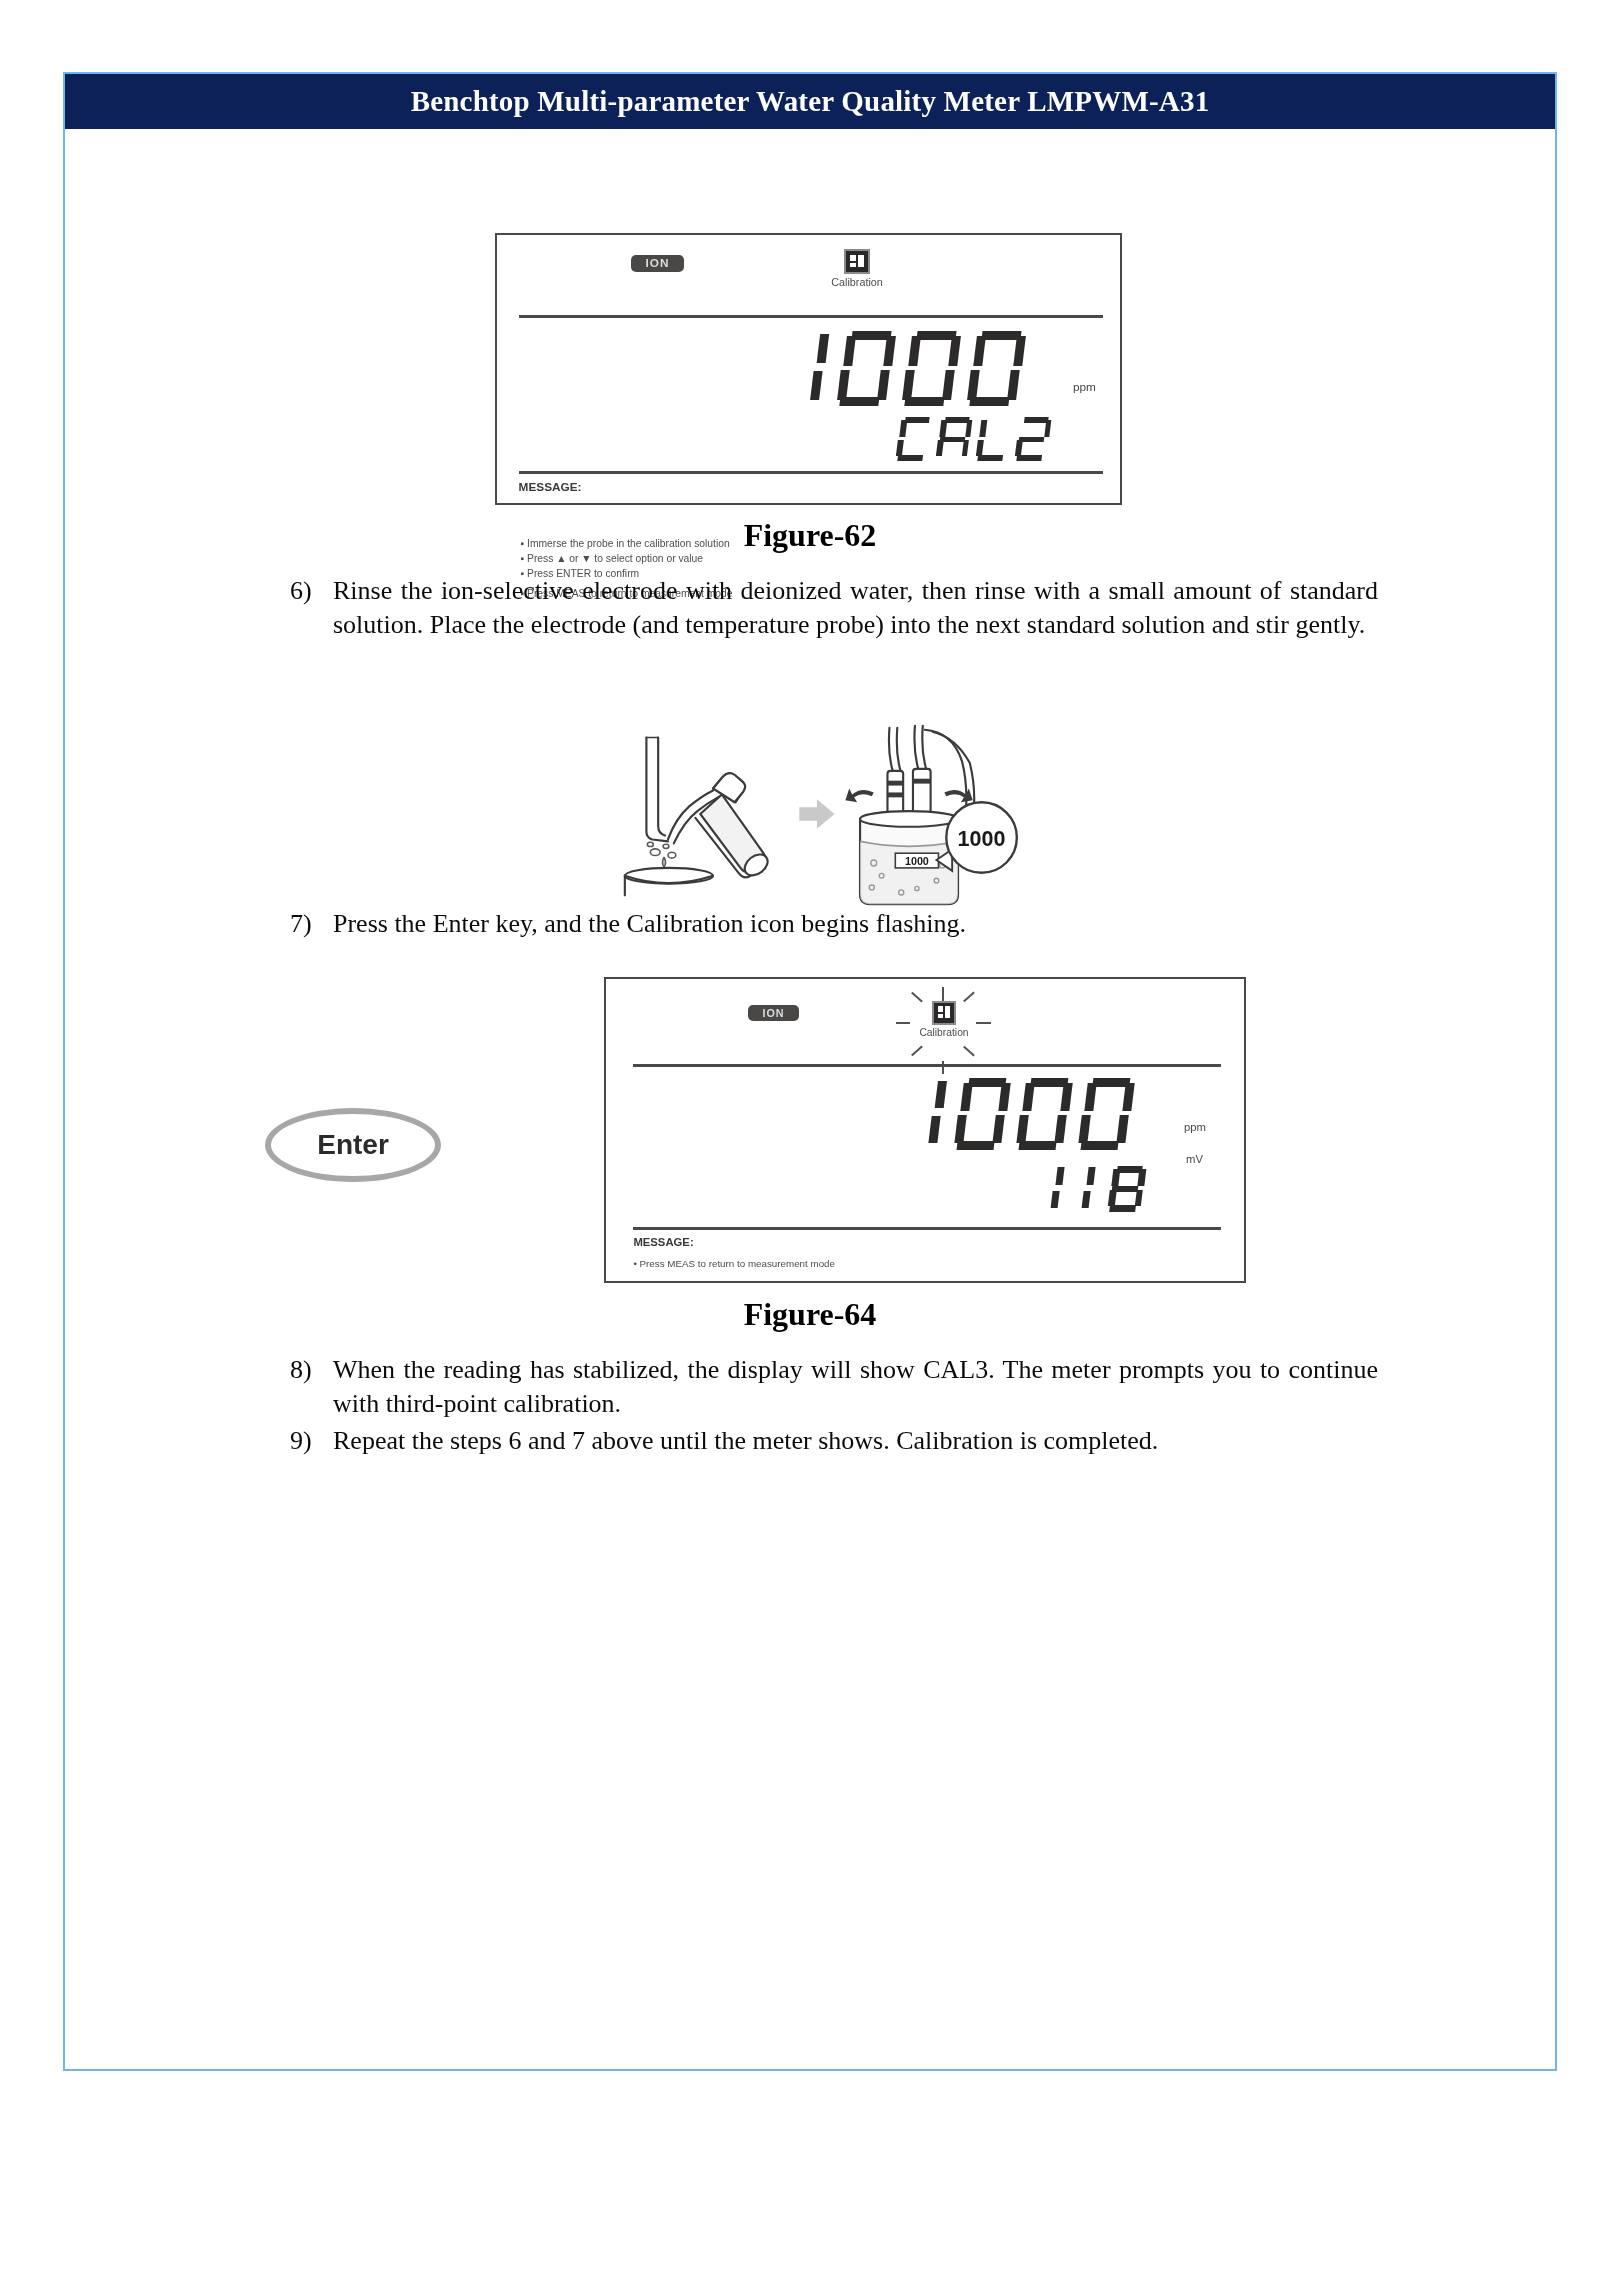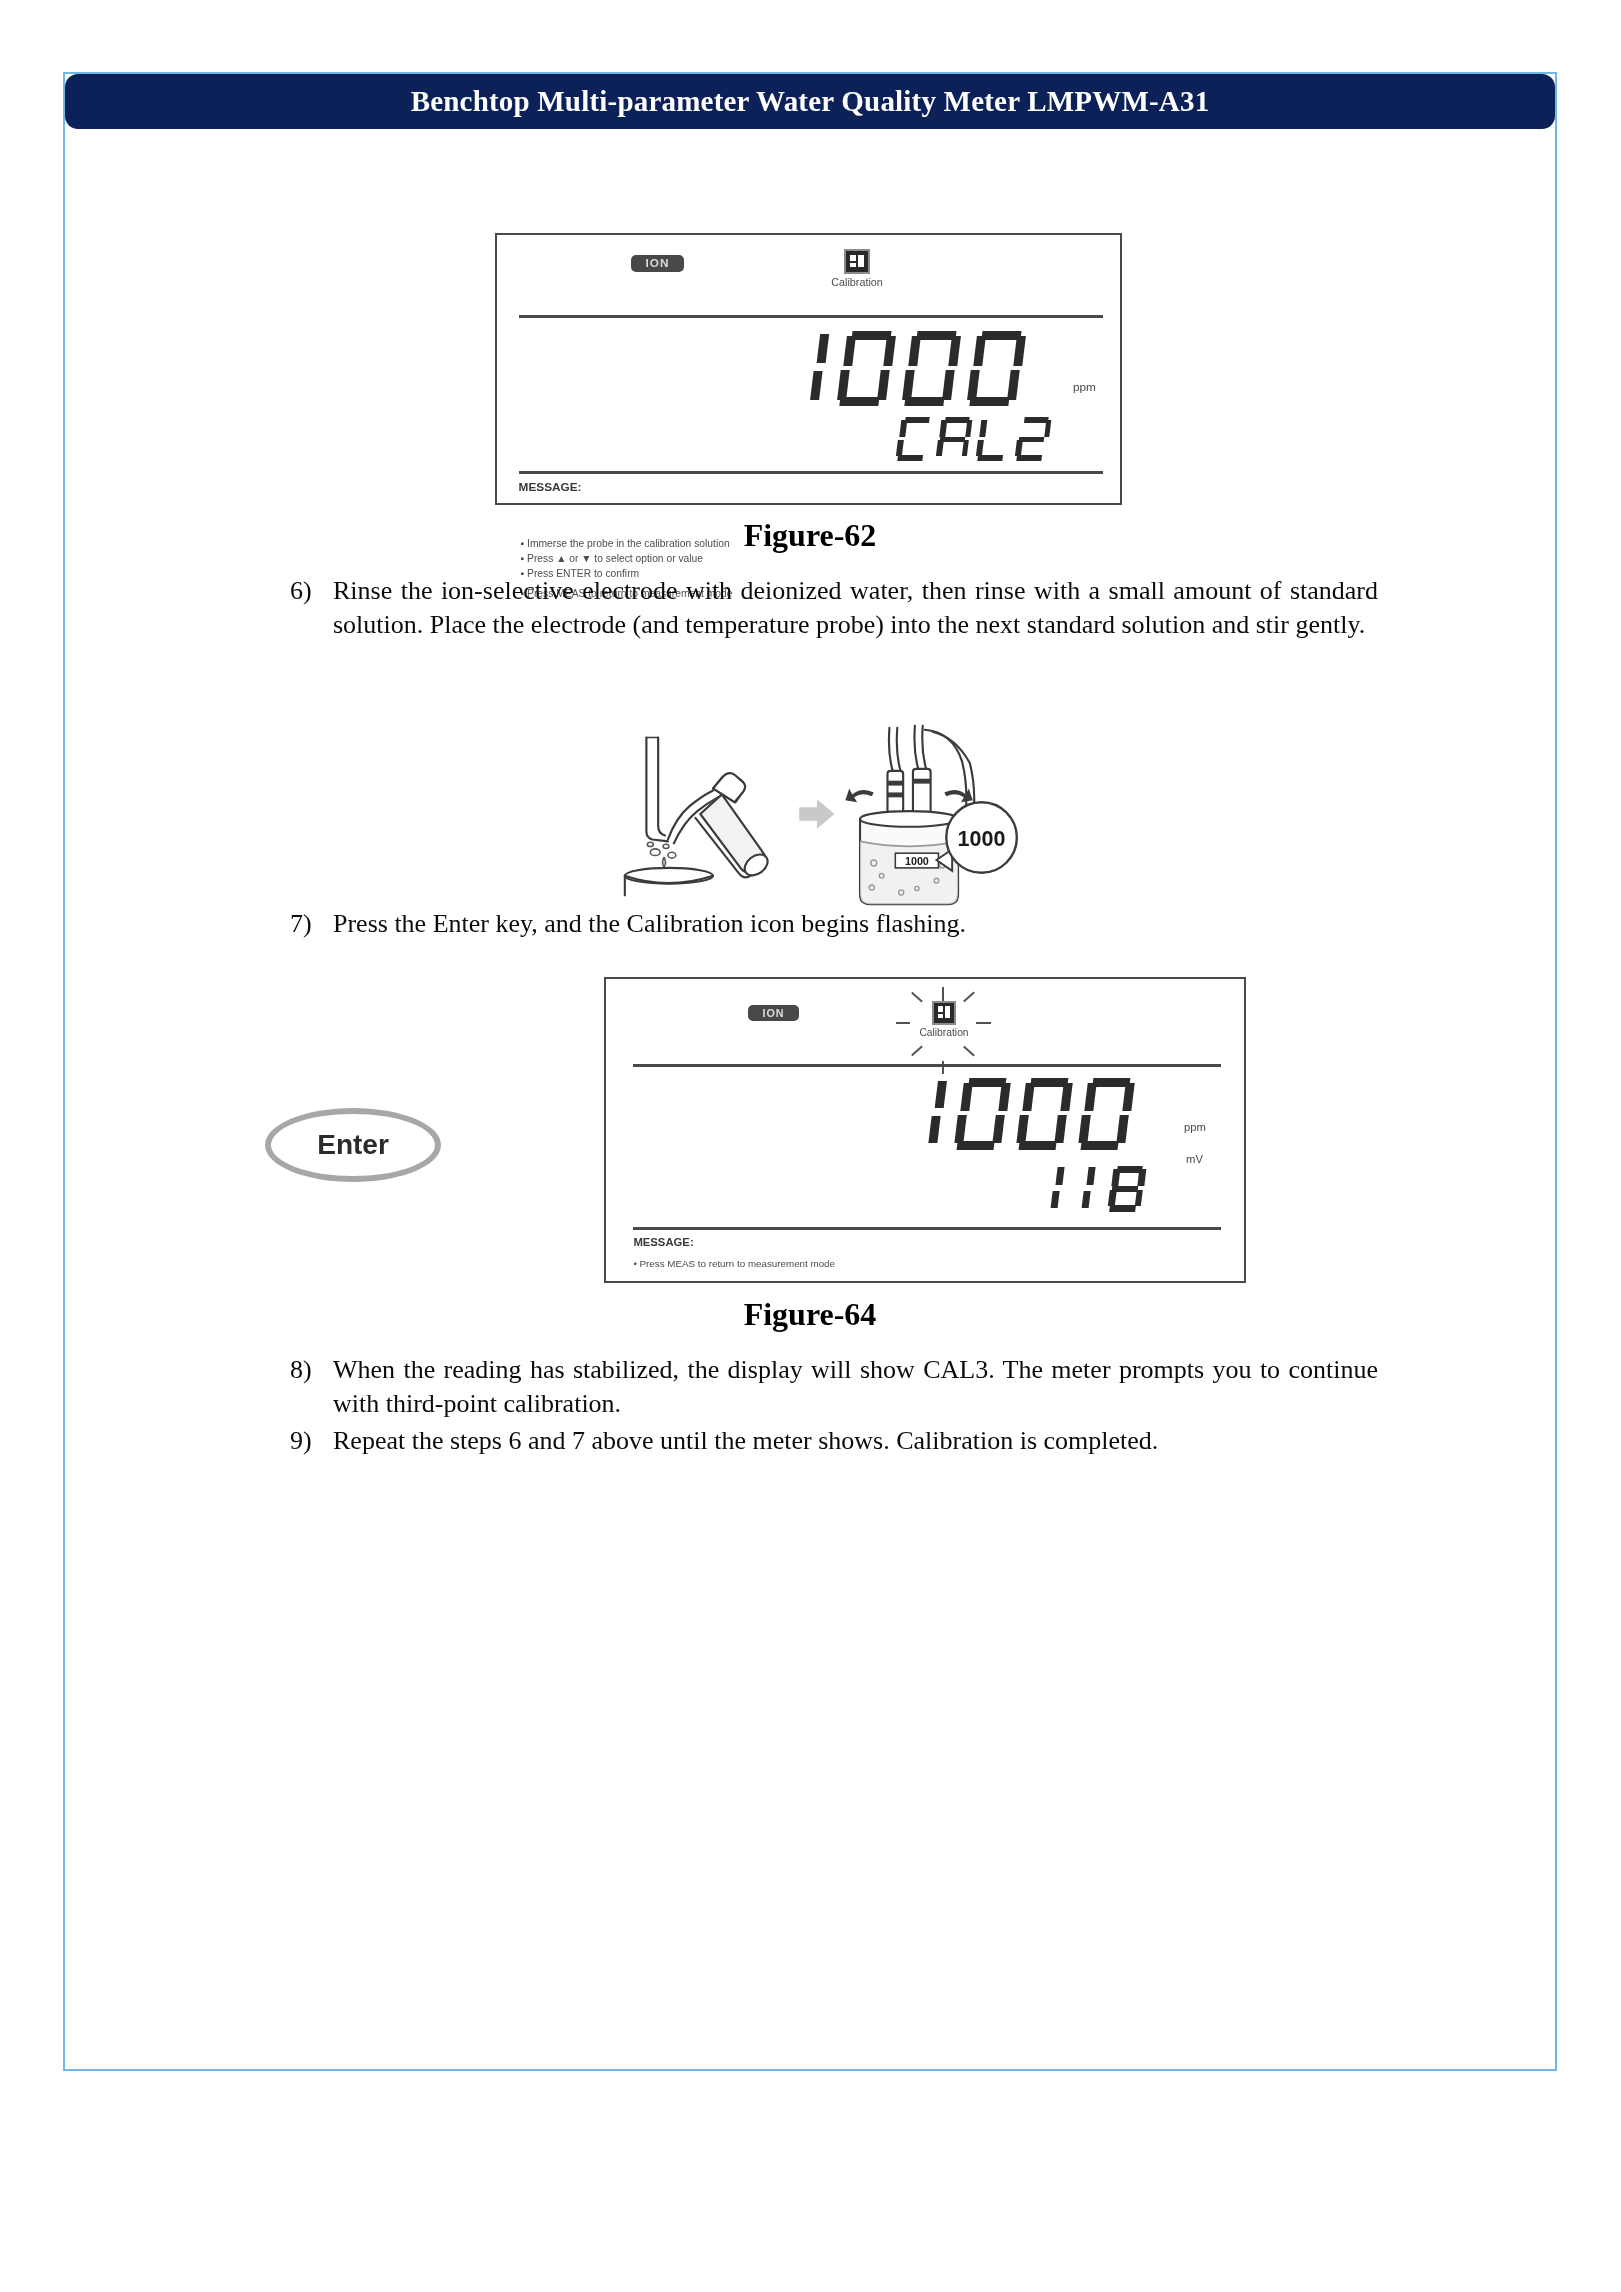--- a/index.html
+++ b/index.html
@@ -21,21 +21,20 @@
   }
 
   
   .header-banner{
     position:absolute;
     left:65px; top:74px;
     width:1490px; height:55px;
     background:#0b2158;
     display:flex;align-items:center;justify-content:center;
     box-sizing:border-box;
-    border-radius:13px;
   }
   .header-title{
     color:#ffffff;
     font-family:"Liberation Serif", serif;
     font-weight:bold;
     font-size:29px;
     letter-spacing:0.2px;
     white-space:nowrap;
   }
 

